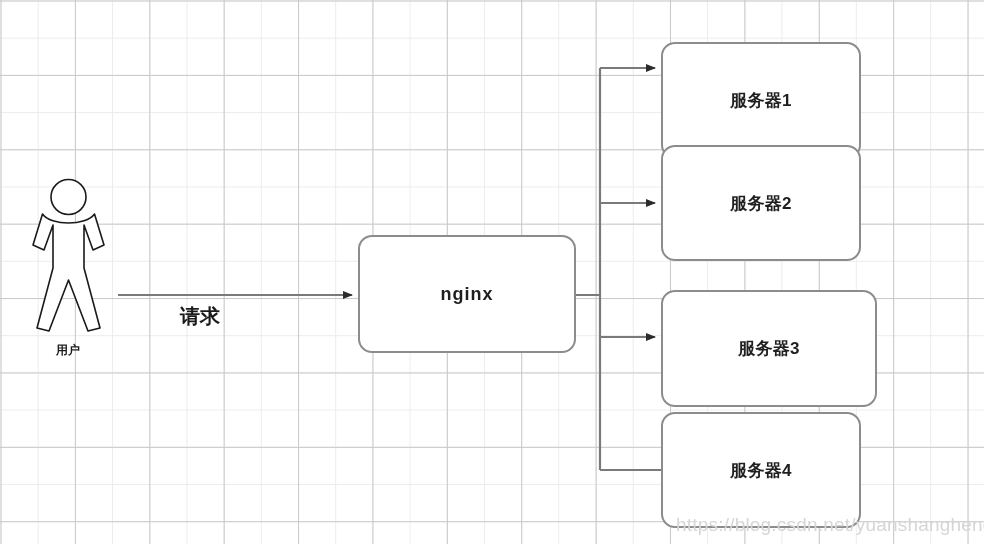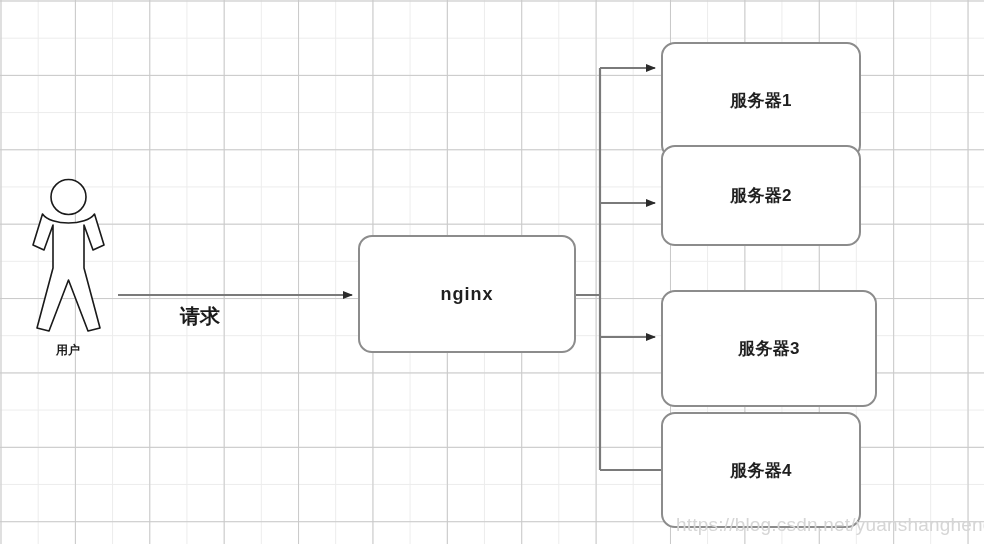--- a/index.html
+++ b/index.html
@@ -135,21 +135,21 @@
   <div class="edge-label" style="left:200px; top:316px;">请求</div>
 
   <div class="node-box" style="left:358px; top:235px; width:218px; height:118px;">
     <span class="node-label mono-ish">nginx</span>
   </div>
 
   <div class="node-box" style="left:661px; top:10px; width:200px; height:117px;margin-top:32px;">
     <span class="node-label">服务器1</span>
   </div>
 
-  <div class="node-box" style="left:661px; top:145px; width:200px; height:101px;">
+  <div class="node-box" style="left:661px; top:145px; width:200px; height:116px;">
     <span class="node-label">服务器2</span>
   </div>
 
   <div class="node-box" style="left:661px; top:290px; width:216px; height:117px;">
     <span class="node-label">服务器3</span>
   </div>
 
   <div class="node-box" style="left:661px; top:412px; width:200px; height:116px;">
     <span class="node-label">服务器4</span>
   </div>

